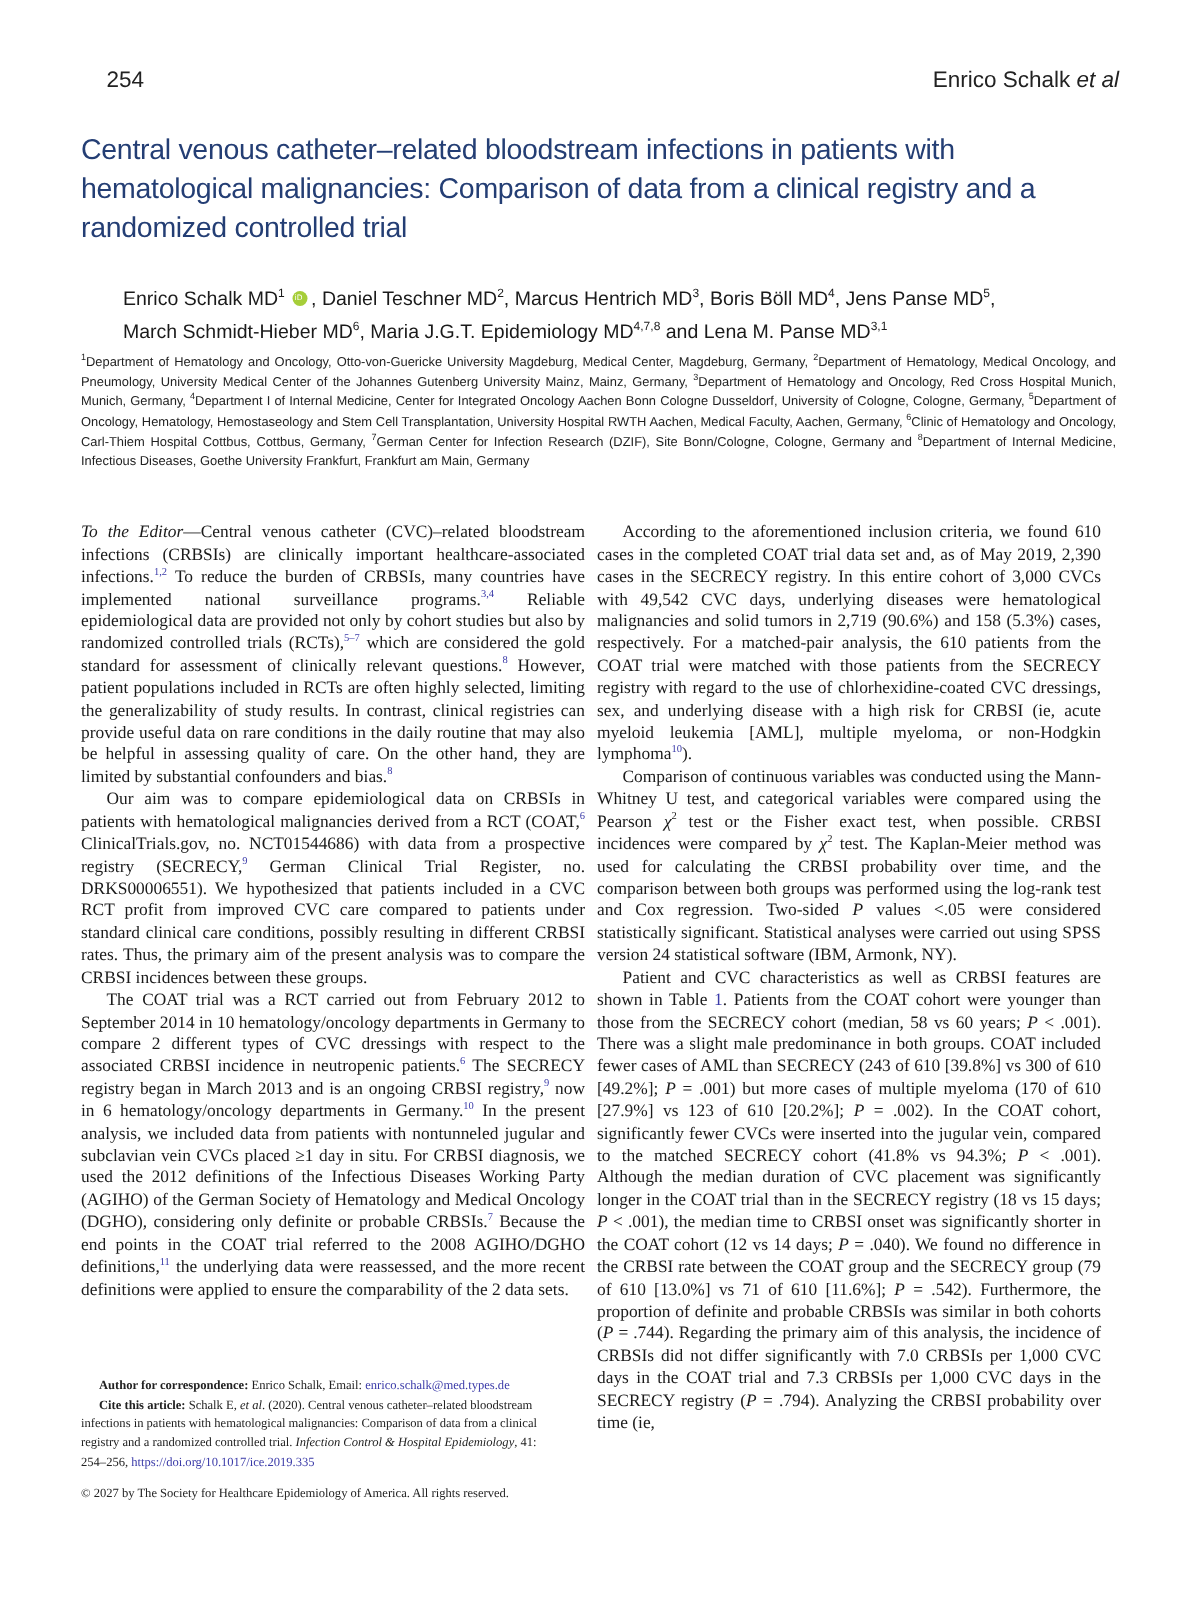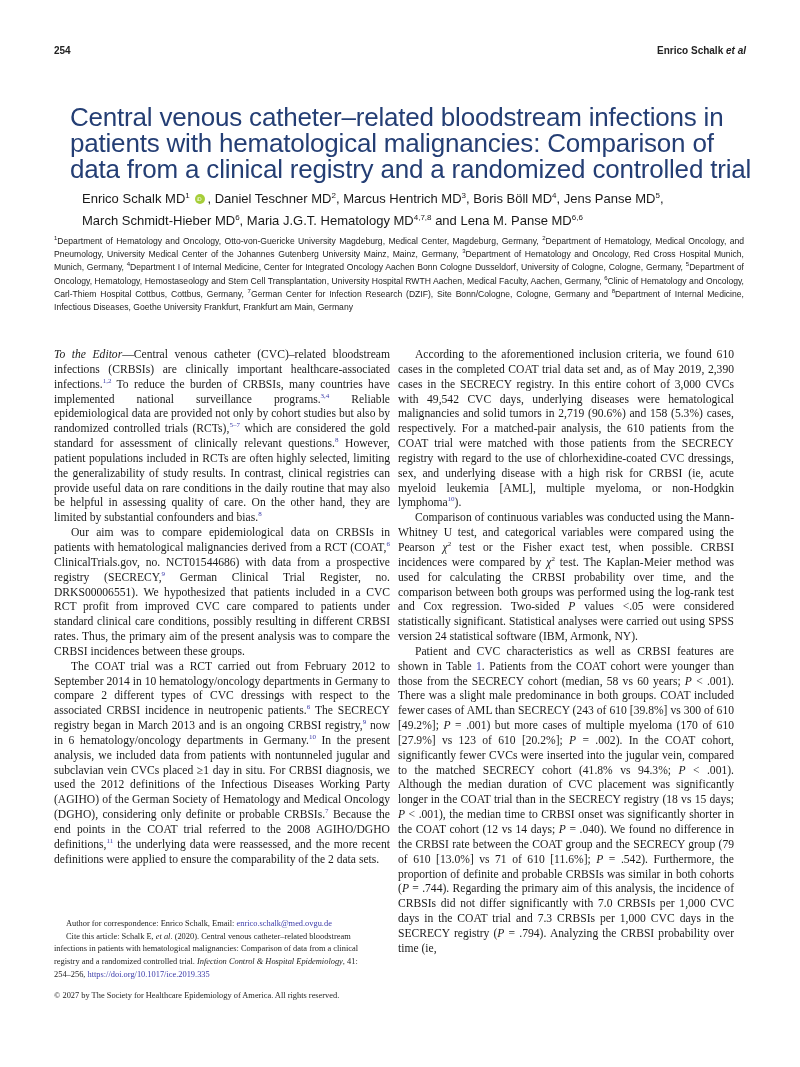--- a/index.html
+++ b/index.html
@@ -1,80 +1,80 @@
 <!DOCTYPE html>
 <html><head>
 <meta charset="utf-8">
 <style>
   html, body { margin:0; padding:0; background:#ffffff; }
   body { width:800px; height:1067px; position:relative; overflow:hidden; color:#1a1a1a; }
   .sans { font-family: "Liberation Sans", "DejaVu Sans", sans-serif; }
   .serif { font-family: "Liberation Serif", "DejaVu Serif", serif; }
-  .running-head { position:absolute; top:45px; left:54px; right:54px; height:16px; font-size:10px; color:#222;font-weight:bold; }
+  .running-head { position:absolute; top:45px; left:71px; right:54px; height:16px; font-size:15px; color:#222; }
   .page-num { position:absolute; left:0; top:0; }
   .running-author { position:absolute; right:0; top:0; }
   .running-author i { font-style:italic; }
-  .title { position:absolute; top:88px; left:54px; width:700px; font-size:26px; line-height:26px; color:#243e74; letter-spacing:-0.2px; font-weight:normal; margin:16px; }
+  .title { position:absolute; top:88px; left:54px; width:700px; font-size:19px; line-height:26px; color:#243e74; letter-spacing:-0.2px; font-weight:normal; margin:0; }
   .authors { position:absolute; top:188px; left:54px; width:700px; font-size:13px; line-height:22px; color:#1a1a1a;margin-left:28px; }
   .authors sup { font-size:8px; vertical-align:super; line-height:0; }
   .orcid { display:inline-block; width:10px; height:10px; border-radius:50%; background:#a6ce39; vertical-align:-1px; margin:0 2px; position:relative; }
   .orcid::after { content:"iD"; position:absolute; left:1px; top:1px; font-size:5px; color:#fff; font-family:"DejaVu Sans", sans-serif; line-height:8px; }
   .affiliations { position:absolute; top:235px; left:54px; width:690px; font-size:8.6px; line-height:13.2px; color:#222; text-align:justify; }
   .affiliations sup { font-size:6px; line-height:0; }
   .col { position:absolute; top:348px; font-size:11.6px; line-height:14.85px; text-align:justify; color:#1a1a1a; hyphens:auto; }
   .col-left { left:54px; width:336px; }
   .col-right { left:398px; width:336px; }
   .col p { margin:0; text-indent:17px; }
   .col p.first { text-indent:0; }
   .col sup { font-size:7px; line-height:0; color:#3a3aa8; }
   .col i { font-style:italic; }
   .link { color:#3a3aa8; }
   .footnote { position:absolute; top:918px; left:54px; width:320px; font-size:8.4px; line-height:12.7px; color:#222; }
   .footnote p { margin:0; }
   .footnote .ind { text-indent:12px; }
-  .footnote b { font-weight:normal;text-align:right; }
+  .footnote b { font-weight:bold;text-align:right; }
   .copyright { position:absolute; top:990px; left:54px; width:340px; font-size:8.4px; line-height:12px; color:#222; }
 </style>
 </head>
 <body>
 
 <div class="running-head sans">
   <span class="page-num">254</span>
   <span class="running-author"><span>Enrico Schalk</span> <i>et al</i></span>
 </div>
 
 <h1 class="title sans">Central venous catheter–related bloodstream infections in patients with hematological malignancies: Comparison of data from a clinical registry and a randomized controlled trial</h1>
 
 <div class="authors sans">
   <span>Enrico Schalk MD</span><sup>1</sup>
   <span class="orcid"></span>, 
   <span>Daniel Teschner MD</span><sup>2</sup>, 
   <span>Marcus Hentrich MD</span><sup>3</sup>, 
   <span>Boris Böll MD</span><sup>4</sup>, 
   <span>Jens Panse MD</span><sup>5</sup>,<br>
   <span>March Schmidt-Hieber MD</span><sup>6</sup>, 
-  <span>Maria J.G.T. Hematology MD</span><sup>4,7,8</sup> 
+  <span>Maria J.G.T. Epidemiology MD</span><sup>4,7,8</sup> 
   <span>and</span> 
-  <span>Lena M. Panse MD</span><sup>6,6</sup>
+  <span>Lena M. Panse MD</span><sup>3,1</sup>
 </div>
 
 <div class="affiliations sans">
   <sup>1</sup><span>Department of Hematology and Oncology, Otto-von-Guericke University Magdeburg, Medical Center, Magdeburg, Germany, </span><sup>2</sup><span>Department of Hematology, Medical Oncology, and Pneumology, University Medical Center of the Johannes Gutenberg University Mainz, Mainz, Germany, </span><sup>3</sup><span>Department of Hematology and Oncology, Red Cross Hospital Munich, Munich, Germany, </span><sup>4</sup><span>Department I of Internal Medicine, Center for Integrated Oncology Aachen Bonn Cologne Dusseldorf, University of Cologne, Cologne, Germany, </span><sup>5</sup><span>Department of Oncology, Hematology, Hemostaseology and Stem Cell Transplantation, University Hospital RWTH Aachen, Medical Faculty, Aachen, Germany, </span><sup>6</sup><span>Clinic of Hematology and Oncology, Carl-Thiem Hospital Cottbus, Cottbus, Germany, </span><sup>7</sup><span>German Center for Infection Research (DZIF), Site Bonn/Cologne, Cologne, Germany and </span><sup>8</sup><span>Department of Internal Medicine, Infectious Diseases, Goethe University Frankfurt, Frankfurt am Main, Germany</span>
 </div>
 
 <div class="col col-left serif">
   <p class="first"><i>To the Editor</i><span>—Central venous catheter (CVC)–related bloodstream infections (CRBSIs) are clinically important healthcare-associated infections.</span><sup>1,2</sup><span> To reduce the burden of CRBSIs, many countries have implemented national surveillance programs.</span><sup>3,4</sup><span> Reliable epidemiological data are provided not only by cohort studies but also by randomized controlled trials (RCTs),</span><sup>5–7</sup><span> which are considered the gold standard for assessment of clinically relevant questions.</span><sup>8</sup><span> However, patient populations included in RCTs are often highly selected, limiting the generalizability of study results. In contrast, clinical registries can provide useful data on rare conditions in the daily routine that may also be helpful in assessing quality of care. On the other hand, they are limited by substantial confounders and bias.</span><sup>8</sup></p>
   <p><span>Our aim was to compare epidemiological data on CRBSIs in patients with hematological malignancies derived from a RCT (COAT,</span><sup>6</sup><span> ClinicalTrials.gov, no. NCT01544686) with data from a prospective registry (SECRECY,</span><sup>9</sup><span> German Clinical Trial Register, no. DRKS00006551). We hypothesized that patients included in a CVC RCT profit from improved CVC care compared to patients under standard clinical care conditions, possibly resulting in different CRBSI rates. Thus, the primary aim of the present analysis was to compare the CRBSI incidences between these groups.</span></p>
   <p><span>The COAT trial was a RCT carried out from February 2012 to September 2014 in 10 hematology/oncology departments in Germany to compare 2 different types of CVC dressings with respect to the associated CRBSI incidence in neutropenic patients.</span><sup>6</sup><span> The SECRECY registry began in March 2013 and is an ongoing CRBSI registry,</span><sup>9</sup><span> now in 6 hematology/oncology departments in Germany.</span><sup>10</sup><span> In the present analysis, we included data from patients with nontunneled jugular and subclavian vein CVCs placed ≥1 day in situ. For CRBSI diagnosis, we used the 2012 definitions of the Infectious Diseases Working Party (AGIHO) of the German Society of Hematology and Medical Oncology (DGHO), considering only definite or probable CRBSIs.</span><sup>7</sup><span> Because the end points in the COAT trial referred to the 2008 AGIHO/DGHO definitions,</span><sup>11</sup><span> the underlying data were reassessed, and the more recent definitions were applied to ensure the comparability of the 2 data sets.</span></p>
 </div>
 
 <div class="col col-right serif">
   <p><span>According to the aforementioned inclusion criteria, we found 610 cases in the completed COAT trial data set and, as of May 2019, 2,390 cases in the SECRECY registry. In this entire cohort of 3,000 CVCs with 49,542 CVC days, underlying diseases were hematological malignancies and solid tumors in 2,719 (90.6%) and 158 (5.3%) cases, respectively. For a matched-pair analysis, the 610 patients from the COAT trial were matched with those patients from the SECRECY registry with regard to the use of chlorhexidine-coated CVC dressings, sex, and underlying disease with a high risk for CRBSI (ie, acute myeloid leukemia [AML], multiple myeloma, or non-Hodgkin lymphoma</span><sup>10</sup><span>).</span></p>
   <p><span>Comparison of continuous variables was conducted using the Mann-Whitney U test, and categorical variables were compared using the Pearson </span><i>χ</i><sup style="color:#1a1a1a">2</sup><span> test or the Fisher exact test, when possible. CRBSI incidences were compared by </span><i>χ</i><sup style="color:#1a1a1a">2</sup><span> test. The Kaplan-Meier method was used for calculating the CRBSI probability over time, and the comparison between both groups was performed using the log-rank test and Cox regression. Two-sided </span><i>P</i><span> values &lt;.05 were considered statistically significant. Statistical analyses were carried out using SPSS version 24 statistical software (IBM, Armonk, NY).</span></p>
   <p><span>Patient and CVC characteristics as well as CRBSI features are shown in Table </span><span class="link">1</span><span>. Patients from the COAT cohort were younger than those from the SECRECY cohort (median, 58 vs 60 years; </span><i>P</i><span> &lt; .001). There was a slight male predominance in both groups. COAT included fewer cases of AML than SECRECY (243 of 610 [39.8%] vs 300 of 610 [49.2%]; </span><i>P</i><span> = .001) but more cases of multiple myeloma (170 of 610 [27.9%] vs 123 of 610 [20.2%]; </span><i>P</i><span> = .002). In the COAT cohort, significantly fewer CVCs were inserted into the jugular vein, compared to the matched SECRECY cohort (41.8% vs 94.3%; </span><i>P</i><span> &lt; .001). Although the median duration of CVC placement was significantly longer in the COAT trial than in the SECRECY registry (18 vs 15 days; </span><i>P</i><span> &lt; .001), the median time to CRBSI onset was significantly shorter in the COAT cohort (12 vs 14 days; </span><i>P</i><span> = .040). We found no difference in the CRBSI rate between the COAT group and the SECRECY group (79 of 610 [13.0%] vs 71 of 610 [11.6%]; </span><i>P</i><span> = .542). Furthermore, the proportion of definite and probable CRBSIs was similar in both cohorts (</span><i>P</i><span> = .744). Regarding the primary aim of this analysis, the incidence of CRBSIs did not differ significantly with 7.0 CRBSIs per 1,000 CVC days in the COAT trial and 7.3 CRBSIs per 1,000 CVC days in the SECRECY registry (</span><i>P</i><span> = .794). Analyzing the CRBSI probability over time (ie,</span></p>
 </div>
 
 <div class="footnote serif">
-  <p class="ind"><b>Author for correspondence:</b><span> Enrico Schalk, Email: </span><span class="link">enrico.schalk@med.ovgu.de</span></p>
+  <p class="ind"><b>Author for correspondence:</b><span> Enrico Schalk, Email: </span><span class="link">enrico.schalk@med.types.de</span></p>
   <p class="ind"><b>Cite this article:</b><span> Schalk E, </span><i>et al</i><span>. (2020). Central venous catheter–related bloodstream infections in patients with hematological malignancies: Comparison of data from a clinical registry and a randomized controlled trial. </span><i>Infection Control &amp; Hospital Epidemiology</i><span>, 41: 254–256, </span><span class="link">https://doi.org/10.1017/ice.2019.335</span></p>
 </div>
 
 <div class="copyright serif">© 2027 by The Society for Healthcare Epidemiology of America. All rights reserved.</div>
 
 </body></html>

